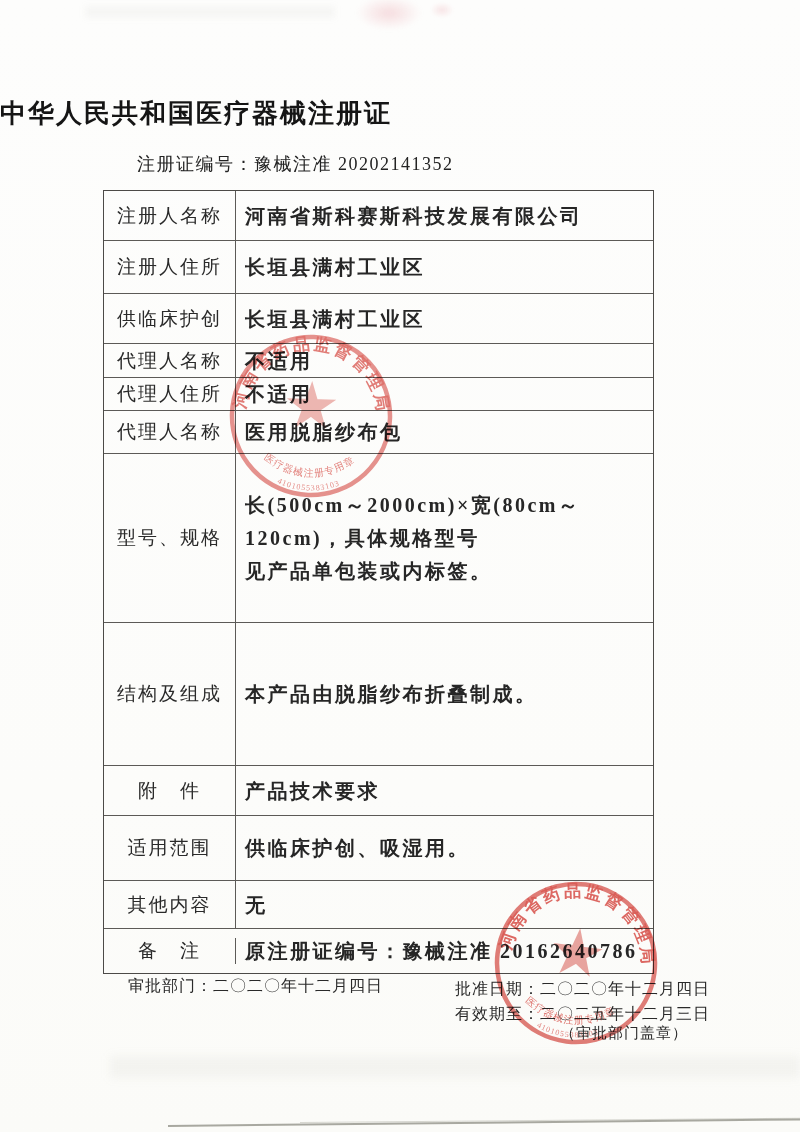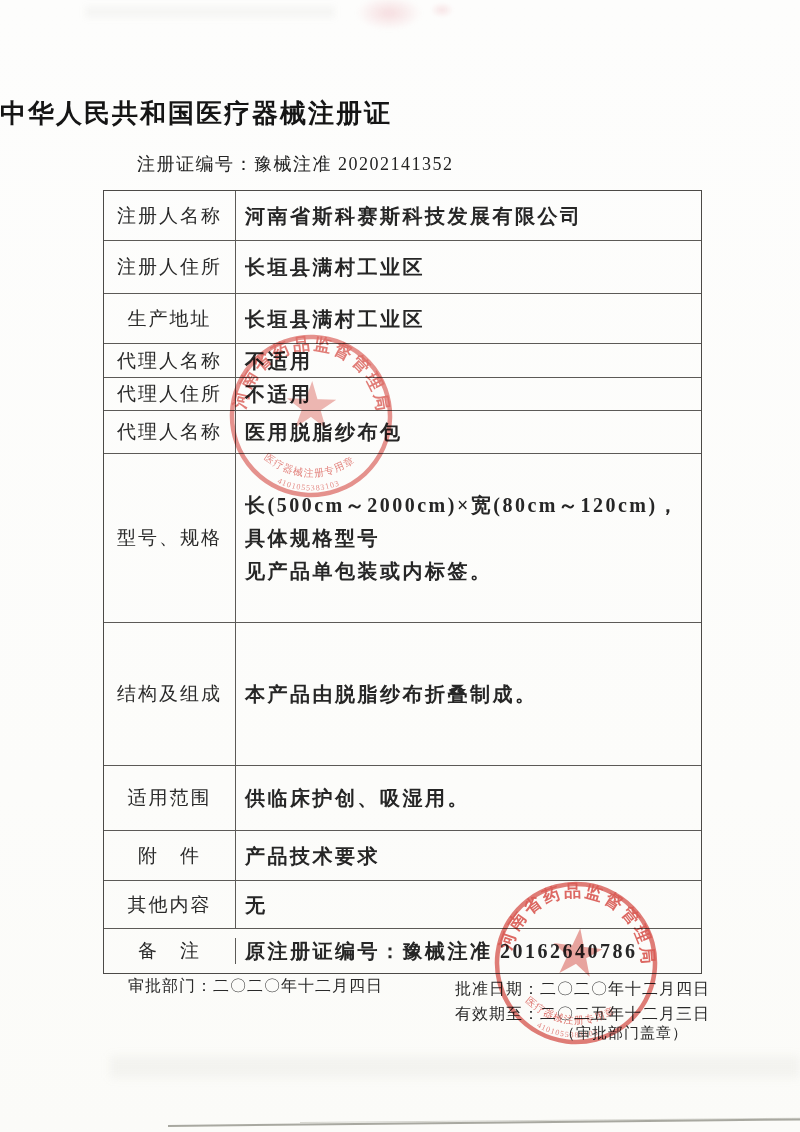--- a/index.html
+++ b/index.html
@@ -12,21 +12,21 @@
   }
   .title{
     position:absolute; left:0; top:96px; width:100%;
     font-size:26px; font-weight:700; letter-spacing:2px; color:#151515;
   }
   .regline{
     position:absolute; left:137px; top:152px;
     font-size:18px; letter-spacing:1.5px; color:#232323;
   }
   .cert-table{
-    position:absolute; left:103px; top:190px; width:599px;
+    position:absolute; left:103px; top:190px; width:551px;
     border:1.5px solid #4c4a47; box-sizing:border-box;
     background:transparent;
   }
   .trow{display:flex; border-bottom:1px solid #5c5a57; box-sizing:border-box;}
   .trow:last-child{border-bottom:none;align-items:center;}
   .lcell{
     width:132px; flex:0 0 132px; border-right:1px solid #5c5a57; box-sizing:border-box;
     display:flex; align-items:center; justify-content:center;
     font-size:19px; letter-spacing:2px; color:#2a2a2a; text-align:center;
   }
@@ -86,21 +86,21 @@
   <div class="cert-table">
     <div class="trow r1">
       <div class="lcell">注册人名称</div>
       <div class="vcell">河南省斯科赛斯科技发展有限公司</div>
     </div>
     <div class="trow r2">
       <div class="lcell">注册人住所</div>
       <div class="vcell">长垣县满村工业区</div>
     </div>
     <div class="trow r3">
-      <div class="lcell">生产地址</div>
+      <div class="lcell">供临床护创</div>
       <div class="vcell">长垣县满村工业区</div>
     </div>
     <div class="trow r4">
       <div class="lcell">代理人名称</div>
       <div class="vcell">不适用</div>
     </div>
     <div class="trow r5">
       <div class="lcell">代理人住所</div>
       <div class="vcell">不适用</div>
     </div>
@@ -110,27 +110,27 @@
     </div>
     <div class="trow r7">
       <div class="lcell">型号、规格</div>
       <div class="vcell">长(500cm～2000cm)×宽(80cm～120cm)，具体规格型号
 见产品单包装或内标签。</div>
     </div>
     <div class="trow r8">
       <div class="lcell">结构及组成</div>
       <div class="vcell">本产品由脱脂纱布折叠制成。</div>
     </div>
+    <div class="trow r10">
+      <div class="lcell">附　件</div>
+      <div class="vcell">产品技术要求</div>
+    </div>
     <div class="trow r9">
       <div class="lcell">适用范围</div>
       <div class="vcell">供临床护创、吸湿用。</div>
-    </div>
-    <div class="trow r10">
-      <div class="lcell">附　件</div>
-      <div class="vcell">产品技术要求</div>
     </div>
     <div class="trow r11">
       <div class="lcell">其他内容</div>
       <div class="vcell">无</div>
     </div>
     <div class="trow r12">
       <div class="lcell">备　注</div>
       <div class="vcell">原注册证编号：豫械注准 20162640786</div>
     </div>
   </div>

